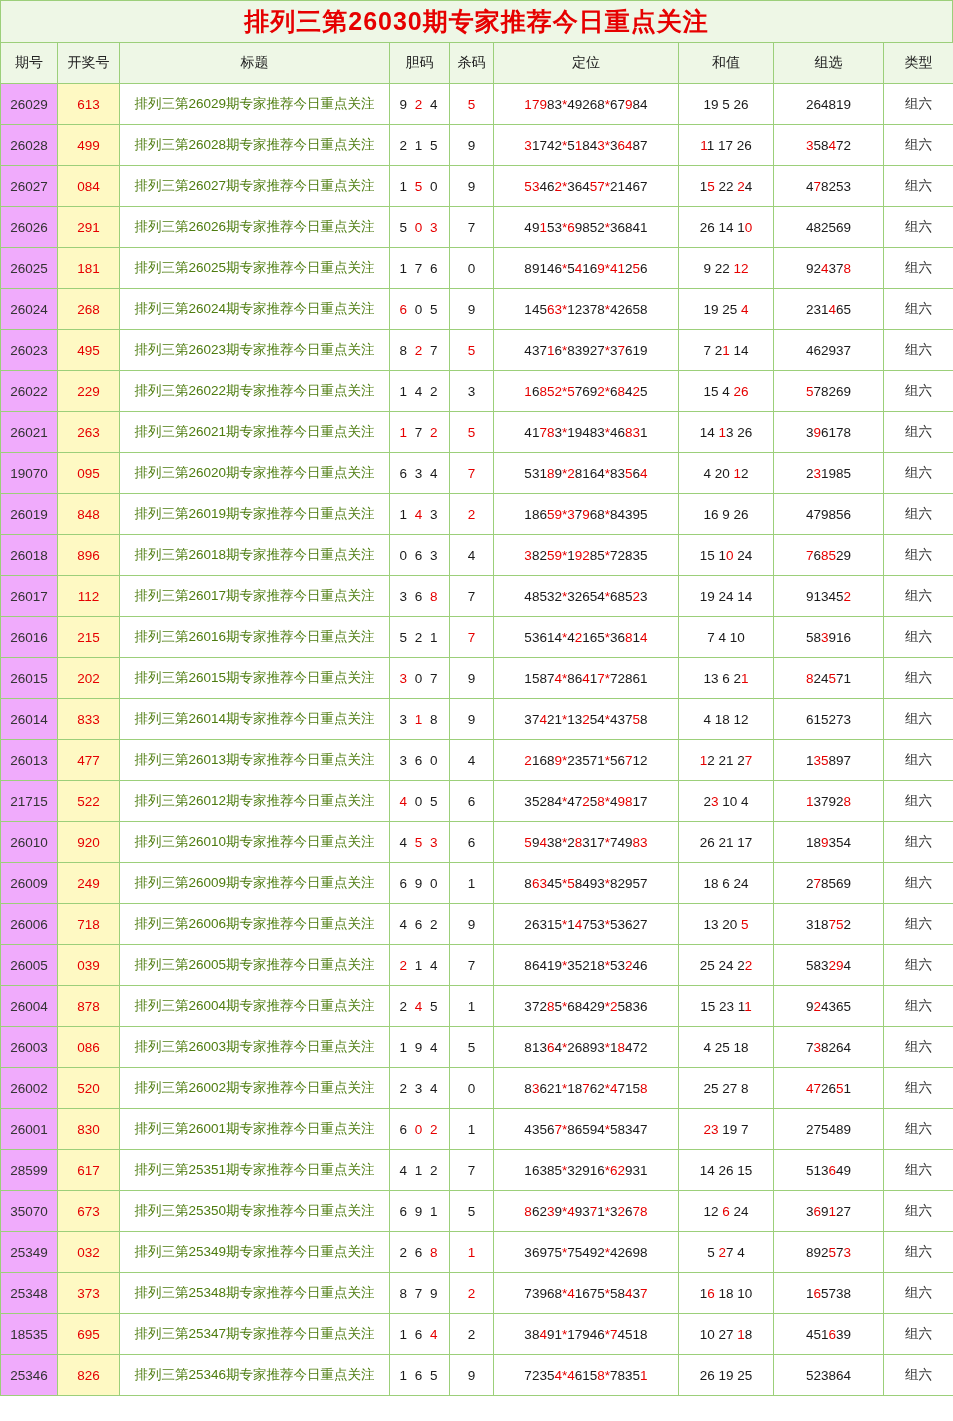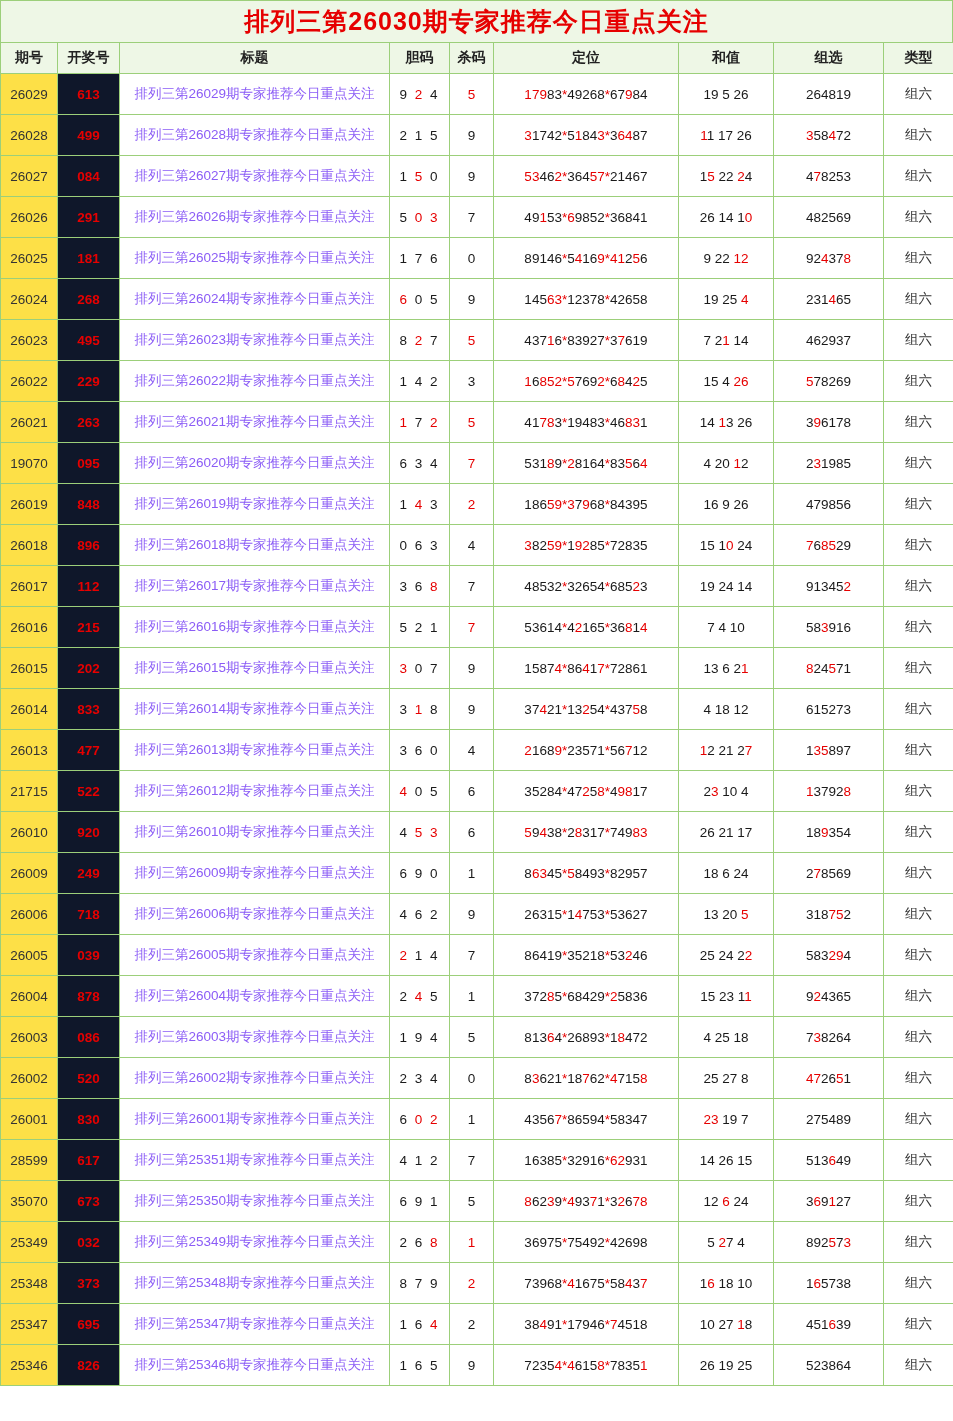--- a/index.html
+++ b/index.html
@@ -43,39 +43,39 @@
     text-align: center;
     vertical-align: middle;
     font-size: 13.5px;
     height: 41px;
     padding: 0 2px;
     overflow: hidden;
     white-space: nowrap;
   }
   table.main thead th {
     background: #eef7e6;
-    font-weight: bold;
+    font-weight: normal;
     color: #222;
-    height: 31px;
+    height: 41px;
     font-size: 14px;
   }
   
   col.c-qihao   { width: 57px; }
   col.c-kjh     { width: 62px; }
   col.c-title   { width: 270px; }
   col.c-danma   { width: 60px; }
   col.c-shama   { width: 44px; }
   col.c-dingwei { width: 185px; }
   col.c-hezhi   { width: 95px; }
   col.c-zuxuan  { width: 110px; }
   col.c-leixing { width: 70px; }
 
-  td.qihao  { background: #fde047; color: #333; }
-  td.kjh    { background: #0f172a; color: #e60000; font-weight: bold; }
-  td.title  { text-align: center; color: #8b5cf6; }
+  td.qihao  { background: #f0abfc; color: #333; }
+  td.kjh    { background: #fef9c3; color: #e60000; font-weight: normal; }
+  td.title  { text-align: center; color: #4d7c0f; }
   td.danma  { letter-spacing: 2px; }
   td.shama  { }
   td.dingwei{ letter-spacing: 0px; }
   td.hezhi  { }
   td.zuxuan { }
   td.leixing{ color: #333; }
 
   
   tr.highlight td {
     font-weight: bold;
@@ -448,21 +448,21 @@
           <td class="kjh">373</td>
           <td class="title">排列三第25348期专家推荐今日重点关注</td>
           <td class="danma"><span class="k">8</span> <span class="k">7</span> <span class="k">9</span></td>
           <td class="shama"><span class="r">2</span></td>
           <td class="dingwei"><span class="k">7</span><span class="k">3</span><span class="k">9</span><span class="k">6</span><span class="k">8</span><span class="sep">*</span><span class="r">4</span><span class="k">1</span><span class="k">6</span><span class="k">7</span><span class="k">5</span><span class="sep">*</span><span class="k">5</span><span class="k">8</span><span class="r">4</span><span class="k">3</span><span class="r">7</span></td>
           <td class="hezhi"><span class="k">1</span><span class="r">6</span> <span class="k">1</span><span class="k">8</span> <span class="k">1</span><span class="k">0</span></td>
           <td class="zuxuan"><span class="k">1</span><span class="r">6</span><span class="k">5</span><span class="k">7</span><span class="k">3</span><span class="k">8</span></td>
           <td class="leixing">组六</td>
         </tr>
         <tr>
-          <td class="qihao">25347</td>
+          <td class="qihao">18535</td>
           <td class="kjh">695</td>
           <td class="title">排列三第25347期专家推荐今日重点关注</td>
           <td class="danma"><span class="k">1</span> <span class="k">6</span> <span class="r">4</span></td>
           <td class="shama"><span class="k">2</span></td>
           <td class="dingwei"><span class="k">3</span><span class="k">8</span><span class="r">4</span><span class="k">9</span><span class="k">1</span><span class="sep">*</span><span class="k">1</span><span class="k">7</span><span class="k">9</span><span class="k">4</span><span class="k">6</span><span class="sep">*</span><span class="r">7</span><span class="k">4</span><span class="k">5</span><span class="k">1</span><span class="k">8</span></td>
           <td class="hezhi"><span class="k">1</span><span class="k">0</span> <span class="k">2</span><span class="k">7</span> <span class="r">1</span><span class="k">8</span></td>
           <td class="zuxuan"><span class="k">4</span><span class="k">5</span><span class="k">1</span><span class="r">6</span><span class="k">3</span><span class="k">9</span></td>
           <td class="leixing">组六</td>
         </tr>
         <tr>

